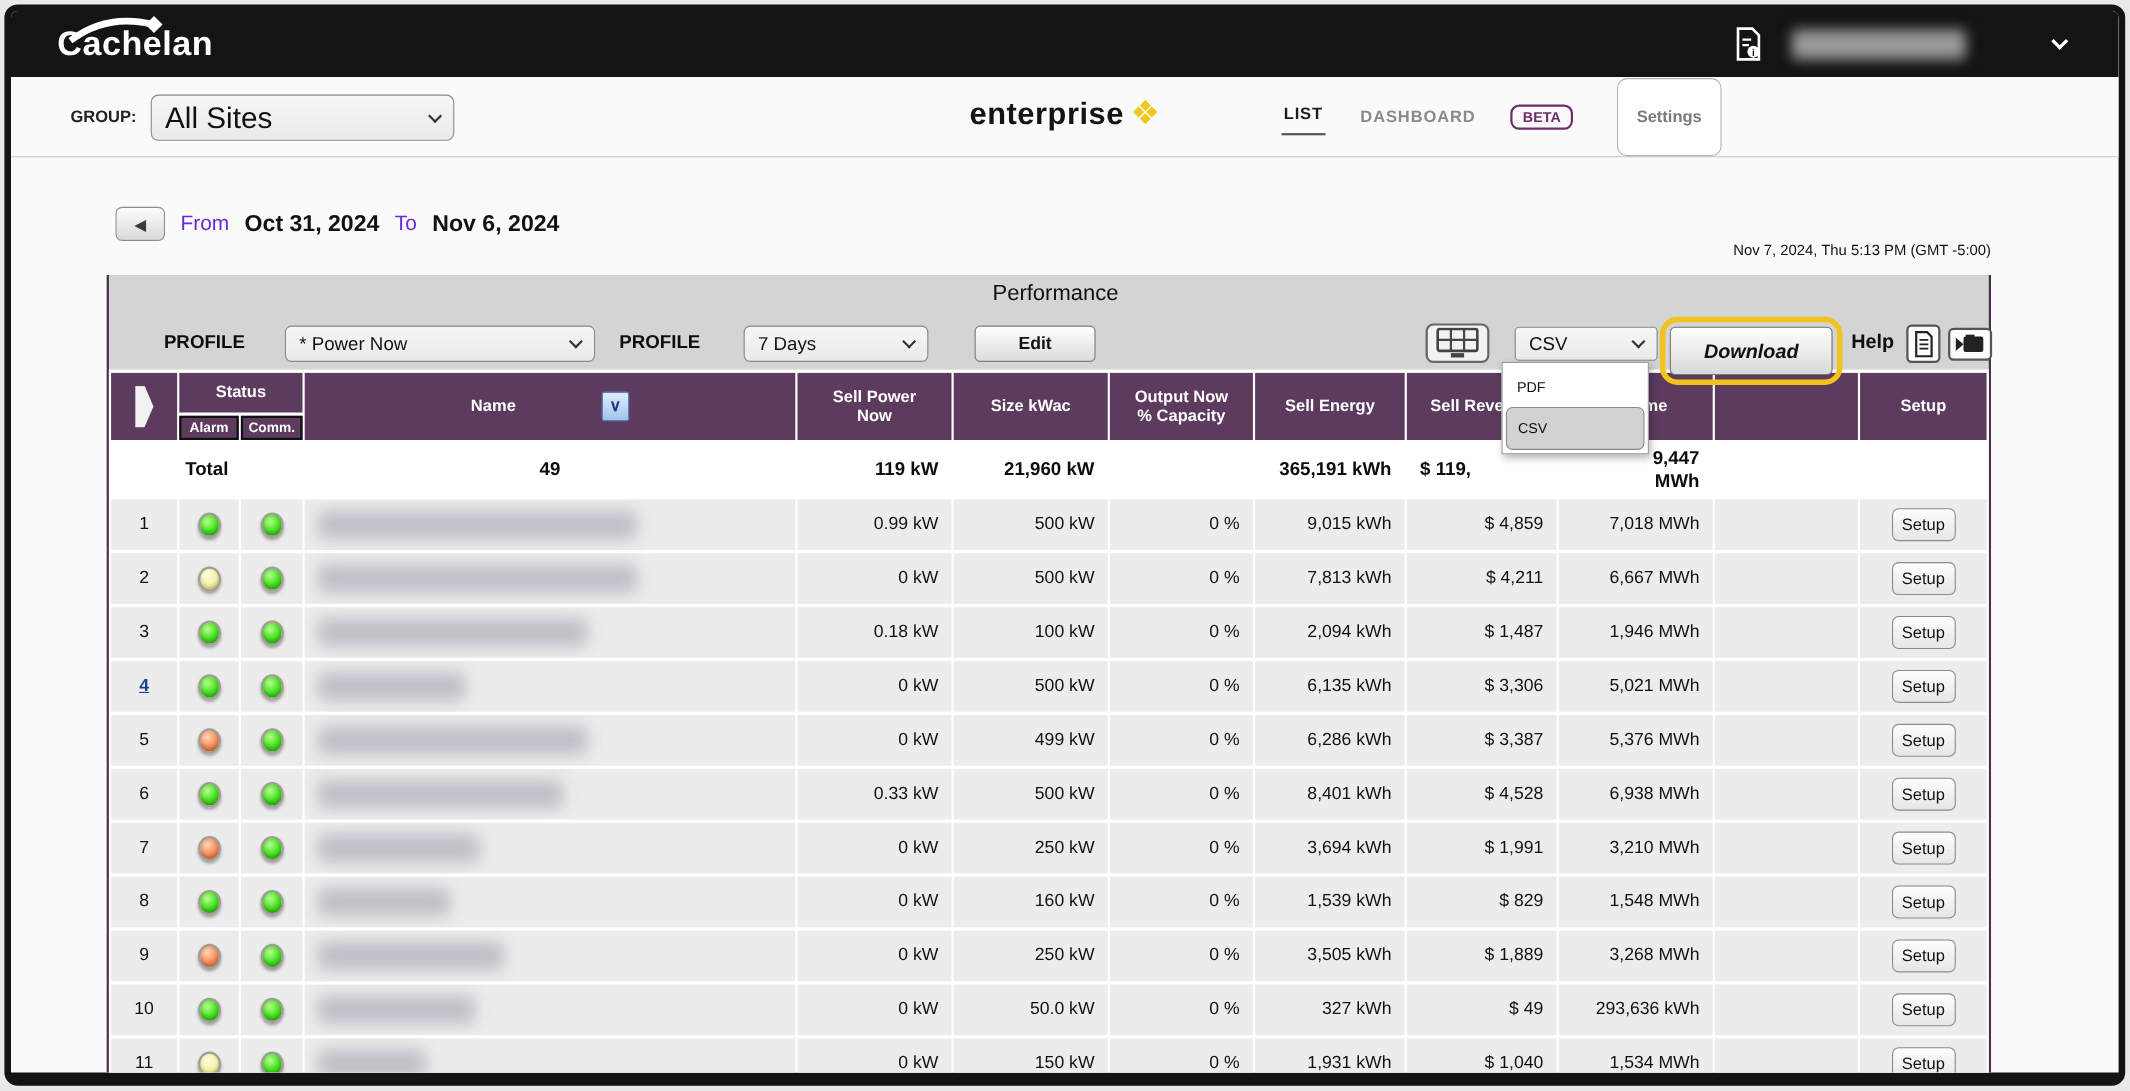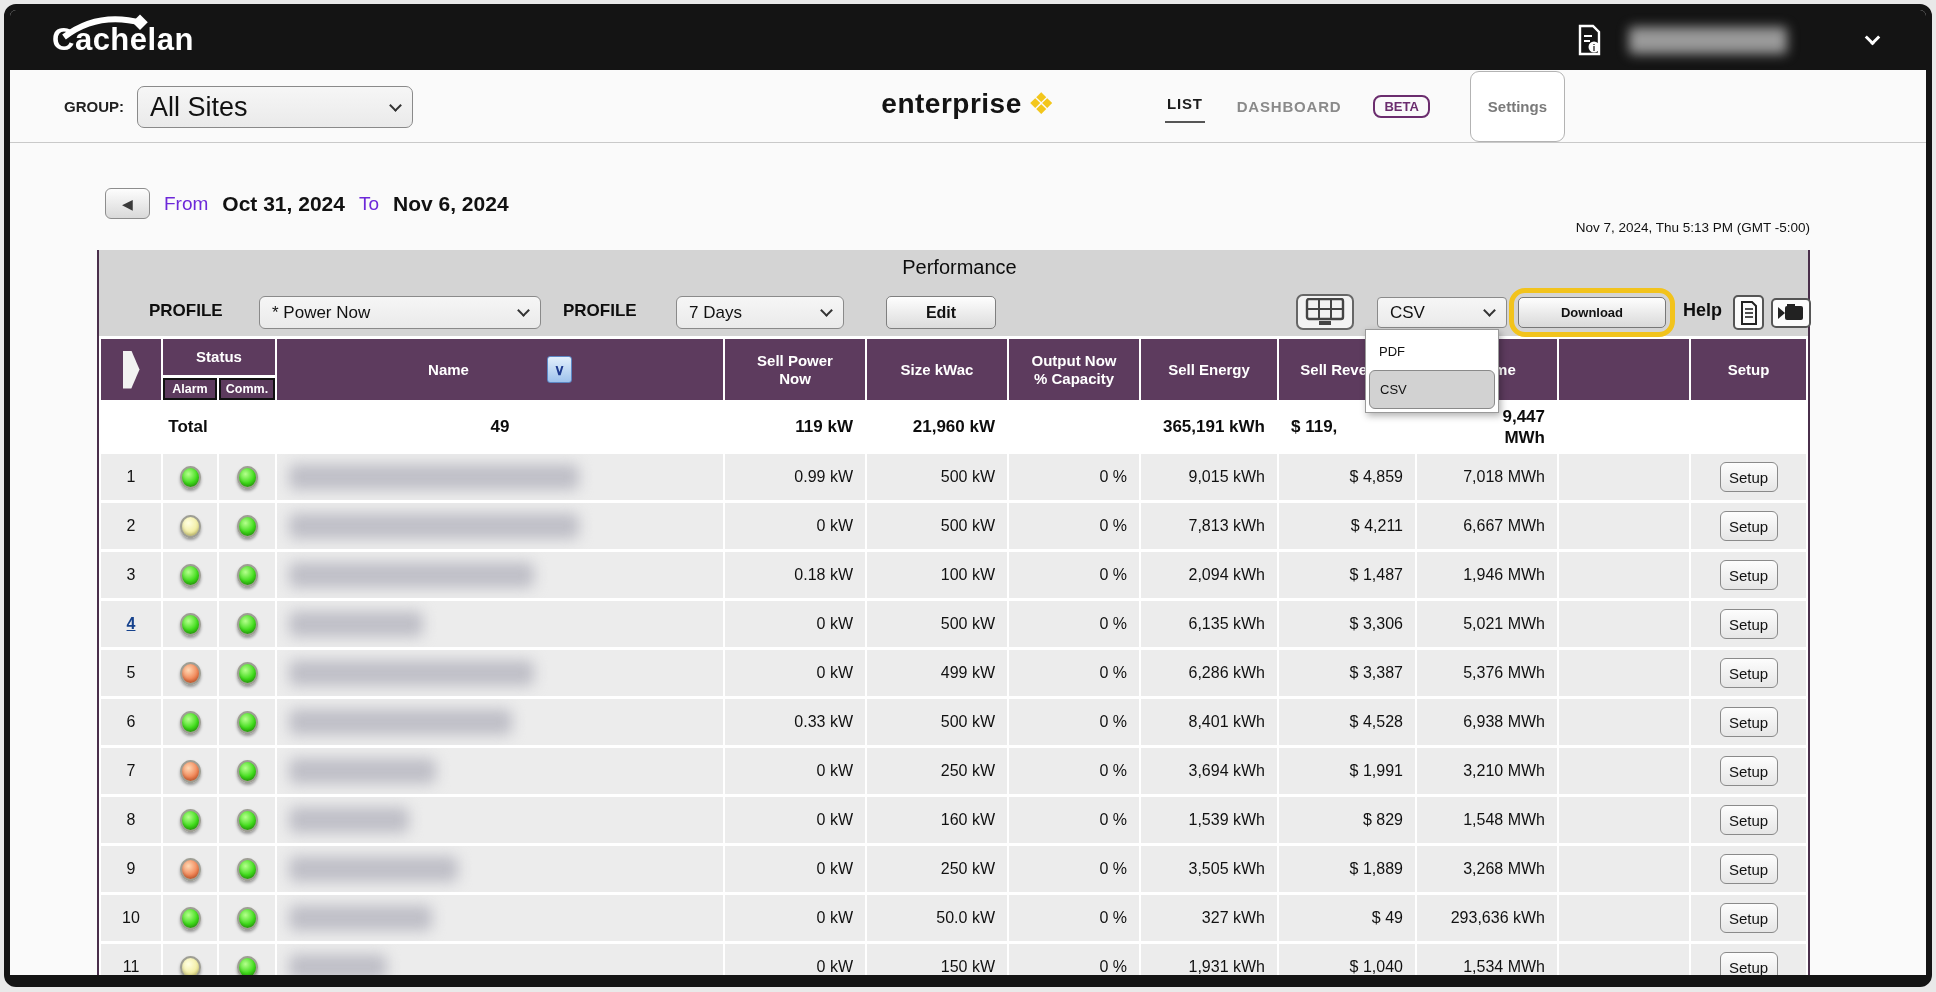--- a/index.html
+++ b/index.html
@@ -45,21 +45,21 @@
   .panel-title { text-align:center; font-size:20px; font-weight:normal; color:#0d0d0d; padding-top:6px;padding-left:12px; }
 
   .toolbar { position:absolute; left:12px; top:44px; width:100%; height:38px; }
   .tb-label { position:absolute; top:7px; font-size:17px; font-weight:bold; color:#0d0d0d; }
   .profile-sel { position:absolute; left:148px; top:2px; width:282px; height:33px; font-size:17px; }
   .period-sel  { position:absolute; left:565px; top:2px; width:168px; height:33px; font-size:17px; }
   .edit-btn { position:absolute; left:775px; top:2px; width:110px; height:33px; background:linear-gradient(#fefefe,#dcdcdc); border:1px solid #7f7f7f; border-radius:5px; font-size:16px; font-weight:bold; color:#111; cursor:pointer; }
   .grid-btn { position:absolute; left:1185px; top:0px; width:58px; height:36px; background:#f2f2f2; border:2px solid #666; border-radius:7px; display:flex; align-items:center; justify-content:center; cursor:pointer; }
   .csv-sel { position:absolute; left:1266px; top:3px; width:130px; height:31px; font-size:17px; border-radius:4px; }
   .dl-ring { position:absolute; left:1398px; top:-6px; border:5px solid #f2c31c; border-radius:16px; padding:4px; z-index:60; }
-  .dl-btn { width:148px; height:31px; background:linear-gradient(#fefefe,#d9d9d9); border:1px solid #777; border-radius:5px; font-size:13px; font-weight:bold; color:#111; cursor:pointer; }
+  .dl-btn { width:148px; height:44px; background:linear-gradient(#fefefe,#d9d9d9); border:1px solid #777; border-radius:5px; font-size:18px; font-weight:bold; color:#111; cursor:pointer;font-style:italic; }
   .help-lbl { position:absolute; left:1572px; top:6px; font-size:18px; font-weight:bold; color:#0d0d0d; }
   .doc-btn { position:absolute; left:1622px; top:1px; width:31px; height:35px; background:#fbfbfb; border:2px solid #555; border-radius:5px; display:flex; align-items:center; justify-content:center; cursor:pointer; }
   .cam-btn { position:absolute; left:1660px; top:4px; width:40px; height:30px; background:#fbfbfb; border:2px solid #555; border-radius:5px; display:flex; align-items:center; justify-content:center; cursor:pointer; }
 
   
   .dropdown { position:absolute; left:1266px; top:79px; width:134px; background:#fff; border:1px solid #9a9a9a; box-shadow:2px 3px 7px rgba(0,0,0,.3); z-index:50; padding:3px; }
   .dd-opt { font-size:13px; color:#111; padding:11px 10px; cursor:pointer; }
   .dd-opt.sel { background:#d2d2d2; }
 
   

